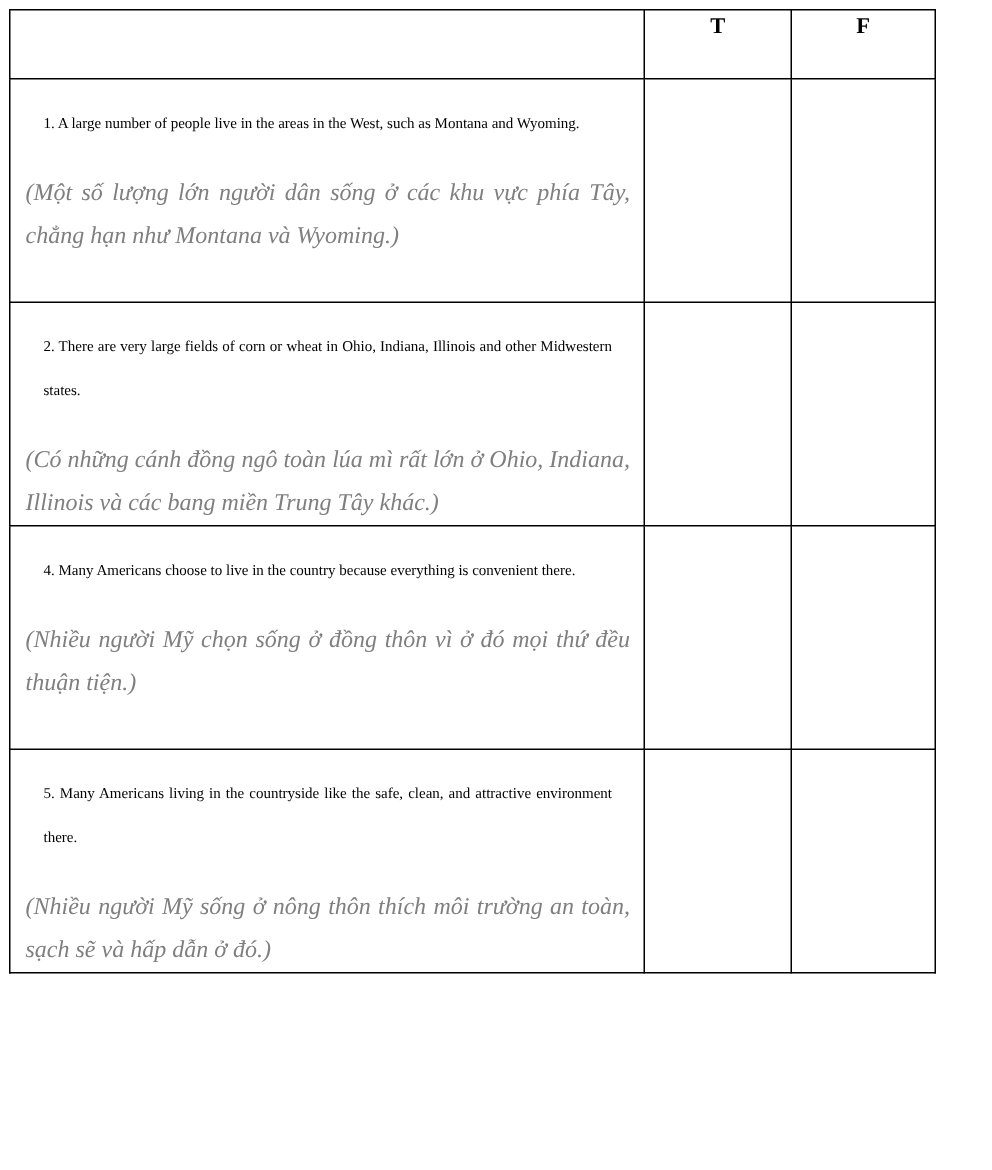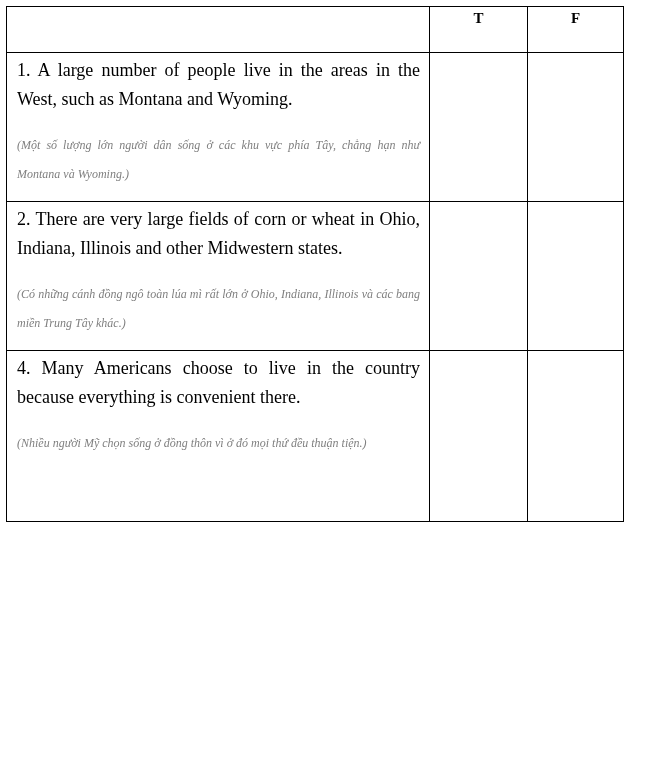--- a/index.html
+++ b/index.html
@@ -31,37 +31,37 @@
     .head-cell {
       font-weight: bold;
       font-size: 15px;
       text-align: center;
       padding-top: 3px !important;
     }
     .stmt-cell {
       padding: 3px 9px 0 10px !important;
     }
     .en {
-      font-size: 18px;
+      font-size: 10px;
       line-height: 29px;
       text-align: justify;
-      margin: 0;
+      margin: 12px;
     }
     .vi {
-      font-size: 12px;
+      font-size: 16px;
       line-height: 29px;
       font-style: italic;
       color: #7f7f7f;
       text-align: justify;
       margin: 17px 0 0 0;
     }
     .r1 { height: 149px; }
     .r2 { height: 149px; }
     .r3 { height: 122px; }
-    .r4 { height: 171px; }
+    .r4 { height: 149px; }
     .r5 { height: 149px; }
     .answer-cell { background: #fff; }
   </style>
 </head>
 <body>
 
 <table class="tf-table">
   <colgroup>
     <col class="col-stmt">
     <col class="col-t">
@@ -95,14 +95,22 @@
 
   <tr class="r4">
     <td class="stmt-cell">
       <p class="en">4. Many Americans choose to live in the country because everything is convenient there.</p>
       <p class="vi">(Nhiều người Mỹ chọn sống ở đồng thôn vì ở đó mọi thứ đều thuận tiện.)</p>
     </td>
     <td class="answer-cell"></td>
     <td class="answer-cell"></td>
   </tr>
 
+  <tr class="r5">
+    <td class="stmt-cell">
+      <p class="en">5. Many Americans living in the countryside like the safe, clean, and attractive environment there.</p>
+      <p class="vi">(Nhiều người Mỹ sống ở nông thôn thích môi trường an toàn, sạch sẽ và hấp dẫn ở đó.)</p>
+    </td>
+    <td class="answer-cell"></td>
+    <td class="answer-cell"></td>
+  </tr>
 </tbody>
   </table>
 
 </body></html>

